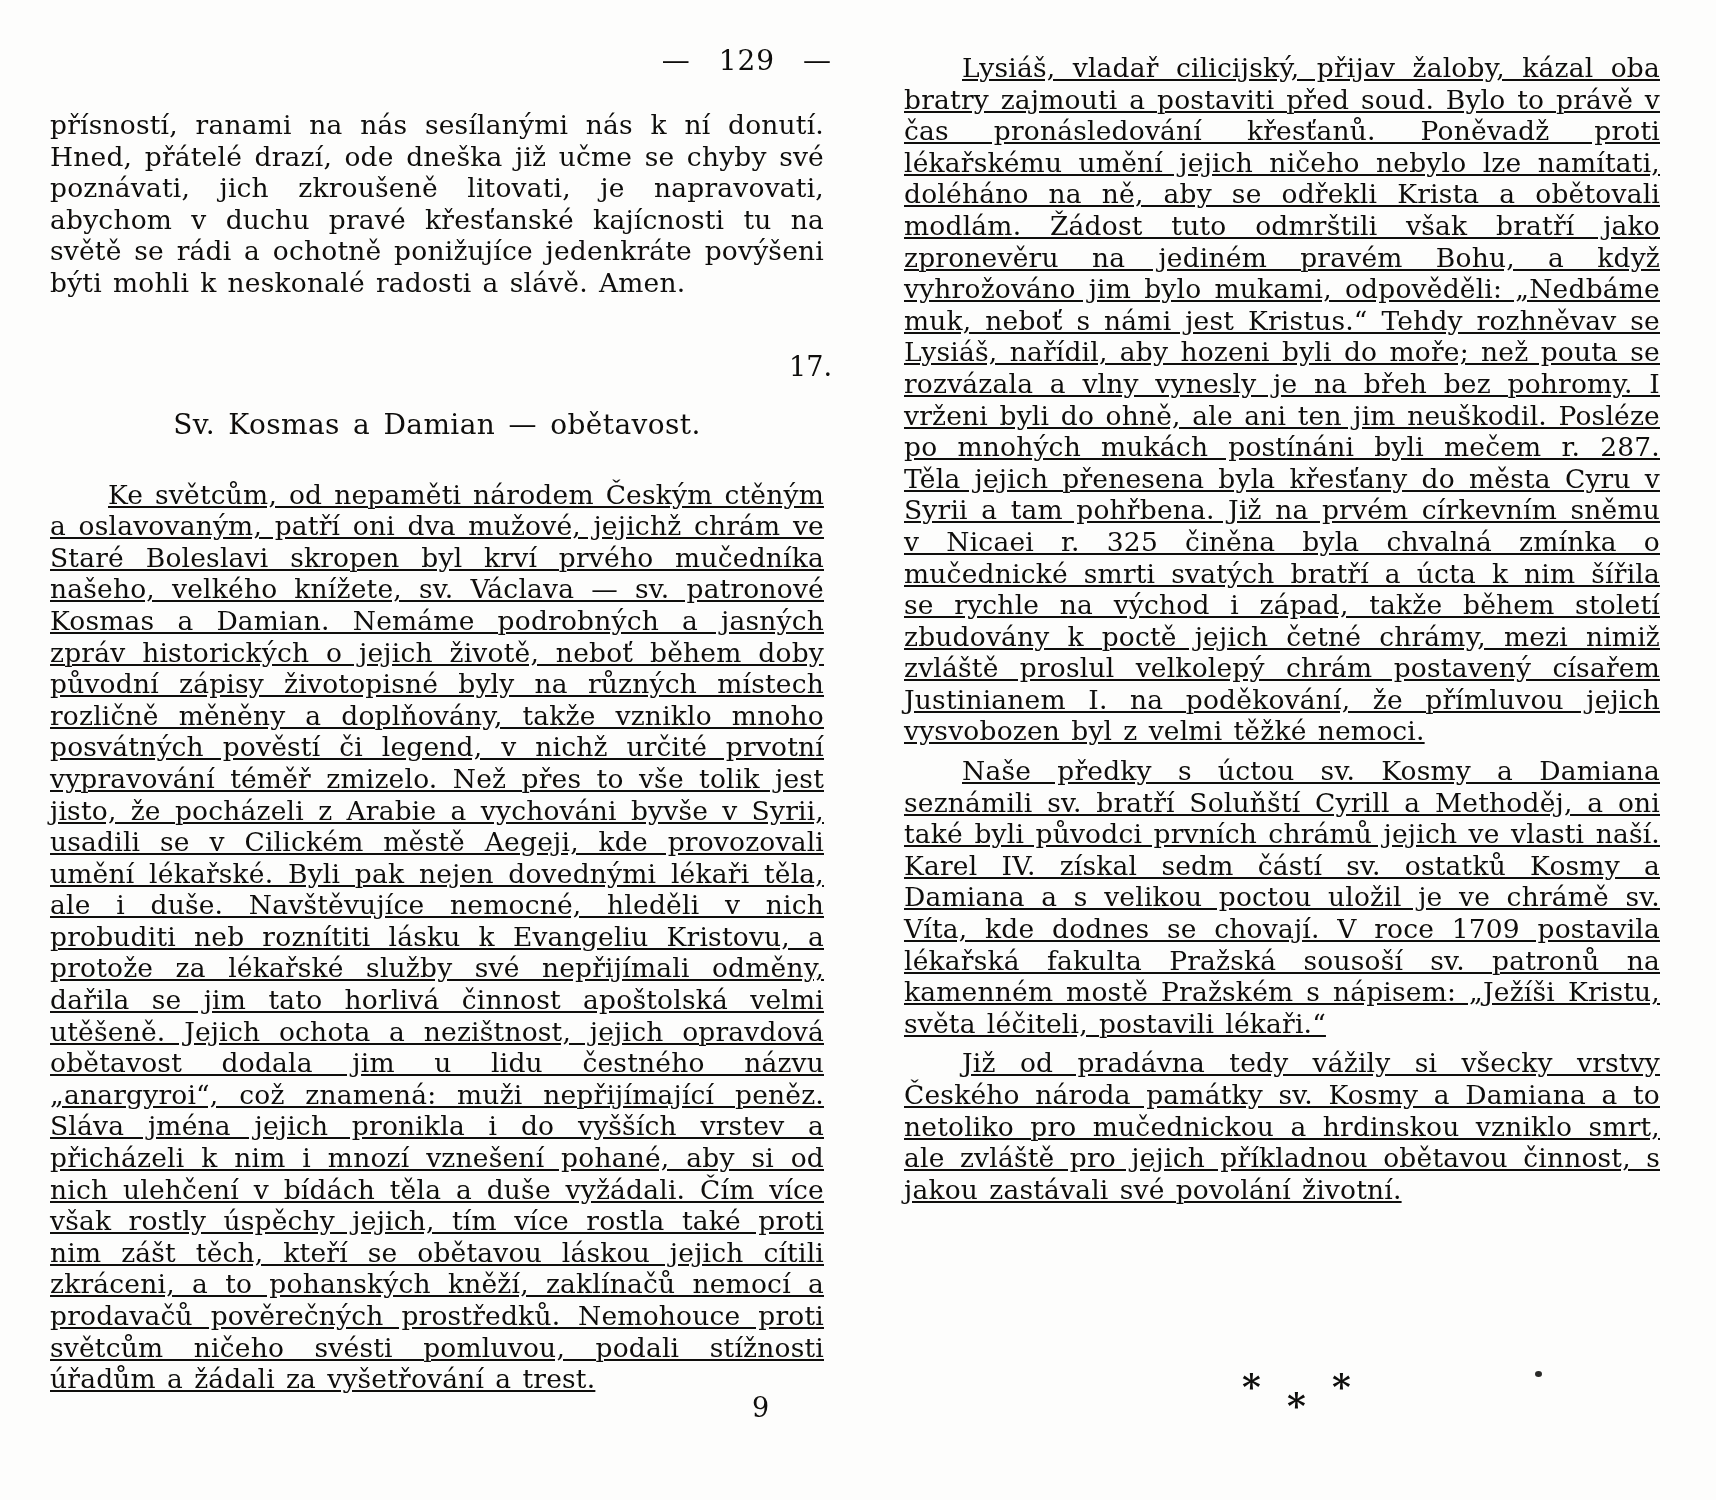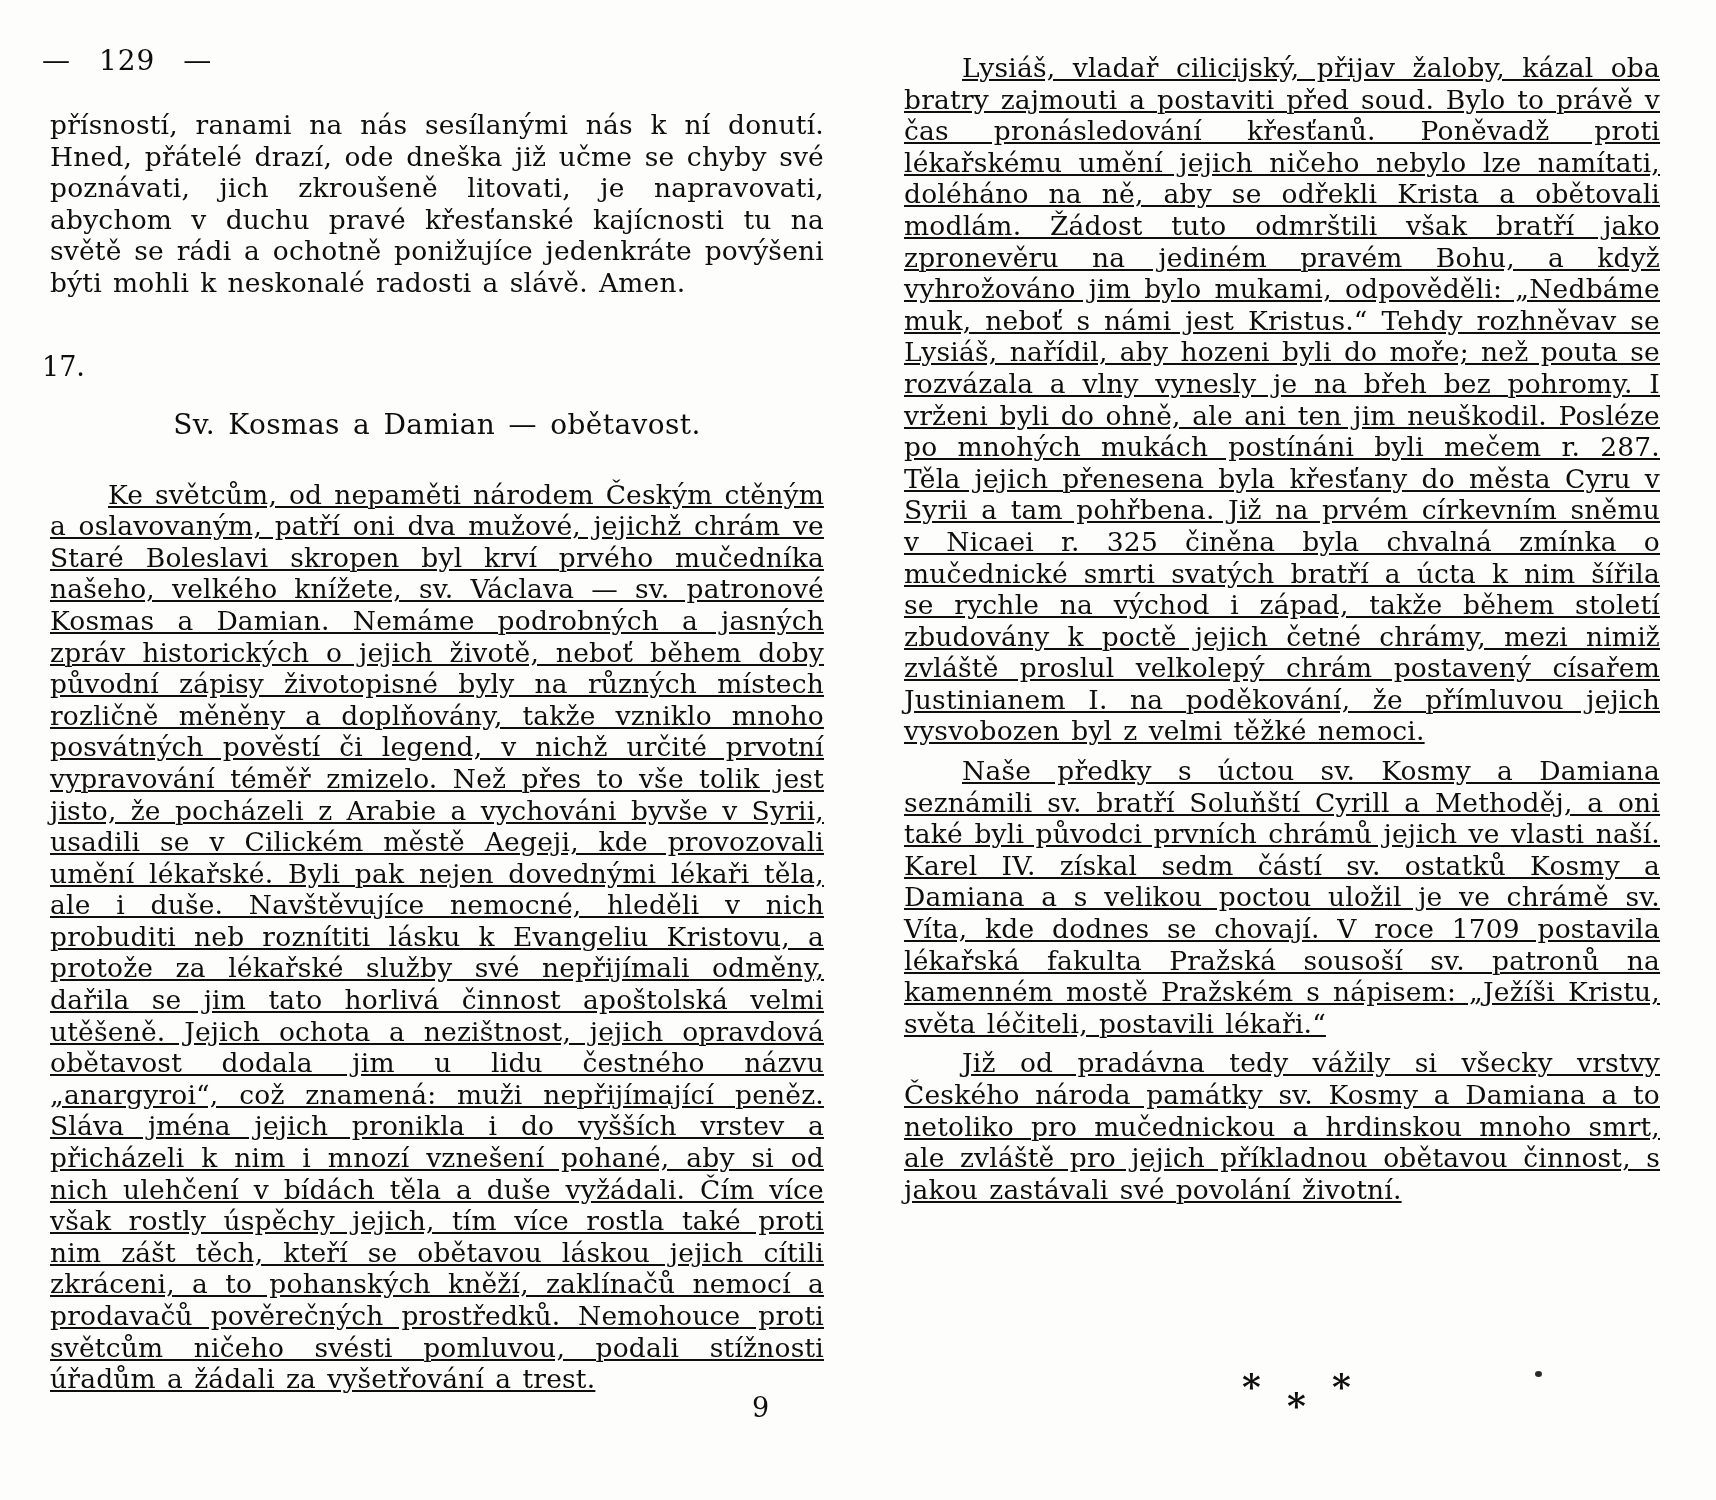--- a/index.html
+++ b/index.html
@@ -17,40 +17,40 @@
     font-family: "DejaVu Serif", "Liberation Serif", serif;
   }
   .page {
     position: absolute;
     top: 44px;
   }
   .page-left  { left: 42px;  width: 790px; }
   .page-right { left: 896px; width: 772px; }
 
   .pg-header {
-    text-align: left;
+    text-align: right;
     font-size: 28px;
     word-spacing: 18px;
     letter-spacing: 1px;
     margin: 0 0 32px 0;
     white-space: nowrap;
   }
 
   p.body-par {
     margin: 8px;
     font-size: 26.5px;
     line-height: 31.6px;
     text-align: justify;
     letter-spacing: 0.2px;
     word-spacing: 2.5px;
   }
   p.indent { text-indent: 58px; text-decoration: underline; }
 
   .chapter-number {
-    text-align: left;
+    text-align: right;
     font-size: 27px;
     margin: 52px 0 26px 0;
   }
   .chapter-title {
     text-align: center;
     font-size: 28px;
     font-weight: normal;
     margin: 0 0 38px 0;
     letter-spacing: 0.4px;
     word-spacing: 4px;
@@ -101,21 +101,21 @@
 
     <p class="body-par indent">Ke světcům, od nepaměti národem Českým ctěným a oslavovaným, patří oni dva mužové, jejichž chrám ve Staré Boleslavi skropen byl krví prvého mučedníka našeho, velkého knížete, sv. Václava — sv. patronové Kosmas a Damian. Nemáme podrobných a jasných zpráv historických o jejich životě, neboť během doby původní zápisy životopisné byly na různých místech rozličně měněny a doplňovány, takže vzniklo mnoho posvátných pověstí či legend, v nichž určité prvotní vypravování téměř zmizelo. Než přes to vše tolik jest jisto, že pocházeli z Arabie a vychováni byvše v Syrii, usadili se v Cilickém městě Aegeji, kde provozovali umění lékařské. Byli pak nejen dovednými lékaři těla, ale i duše. Navštěvujíce nemocné, hleděli v nich probuditi neb roznítiti lásku k Evangeliu Kristovu, a protože za lékařské služby své nepřijímali odměny, dařila se jim tato horlivá činnost apoštolská velmi utěšeně. Jejich ochota a nezištnost, jejich opravdová obětavost dodala jim u lidu čestného názvu „anargyroi“, což znamená: muži nepřijímající peněz. Sláva jména jejich pronikla i do vyšších vrstev a přicházeli k nim i mnozí vznešení pohané, aby si od nich ulehčení v bídách těla a duše vyžádali. Čím více však rostly úspěchy jejich, tím více rostla také proti nim zášt těch, kteří se obětavou láskou jejich cítili zkráceni, a to pohanských kněží, zaklínačů nemocí a prodavačů pověrečných prostředků. Nemohouce proti světcům ničeho svésti pomluvou, podali stížnosti úřadům a žádali za vyšetřování a trest.</p>
   </div>
 
   <div class="page page-right">
 
     <p class="body-par indent">Lysiáš, vladař cilicijský, přijav žaloby, kázal oba bratry zajmouti a postaviti před soud. Bylo to právě v čas pronásledování křesťanů. Poněvadž proti lékařskému umění jejich ničeho nebylo lze namítati, doléháno na ně, aby se odřekli Krista a obětovali modlám. Žádost tuto odmrštili však bratří jako zpronevěru na jediném pravém Bohu, a když vyhrožováno jim bylo mukami, odpověděli: „Nedbáme muk, neboť s námi jest Kristus.“ Tehdy rozhněvav se Lysiáš, nařídil, aby hozeni byli do moře; než pouta se rozvázala a vlny vynesly je na břeh bez pohromy. I vrženi byli do ohně, ale ani ten jim neuškodil. Posléze po mnohých mukách postínáni byli mečem r. 287. Těla jejich přenesena byla křesťany do města Cyru v Syrii a tam pohřbena. Již na prvém církevním sněmu v Nicaei r. 325 činěna byla chvalná zmínka o mučednické smrti svatých bratří a úcta k nim šířila se rychle na východ i západ, takže během století zbudovány k poctě jejich četné chrámy, mezi nimiž zvláště proslul velkolepý chrám postavený císařem Justinianem I. na poděkování, že přímluvou jejich vysvobozen byl z velmi těžké nemoci.</p>
 
     <p class="body-par indent">Naše předky s úctou sv. Kosmy a Damiana seznámili sv. bratří Soluňští Cyrill a Methoděj, a oni také byli původci prvních chrámů jejich ve vlasti naší. Karel IV. získal sedm částí sv. ostatků Kosmy a Damiana a s velikou poctou uložil je ve chrámě sv. Víta, kde dodnes se chovají. V roce 1709 postavila lékařská fakulta Pražská sousoší sv. patronů na kamenném mostě Pražském s nápisem: „Ježíši Kristu, světa léčiteli, postavili lékaři.“</p>
 
-    <p class="body-par indent">Již od pradávna tedy vážily si všecky vrstvy Českého národa památky sv. Kosmy a Damiana a to netoliko pro mučednickou a hrdinskou mnoho smrt, ale zvláště pro jejich příkladnou obětavou činnost, s jakou zastávali své povolání životní.</p>
+    <p class="body-par indent">Již od pradávna tedy vážily si všecky vrstvy Českého národa památky sv. Kosmy a Damiana a to netoliko pro mučednickou a hrdinskou vzniklo smrt, ale zvláště pro jejich příkladnou obětavou činnost, s jakou zastávali své povolání životní.</p>
 
   </div>
 
   <div class="signature-mark">9</div>
 
   <span class="asterisk ast-1">*</span>
   <span class="asterisk ast-2">*</span>
   <span class="asterisk ast-3">*</span>
 
   <div class="print-speck"></div>

